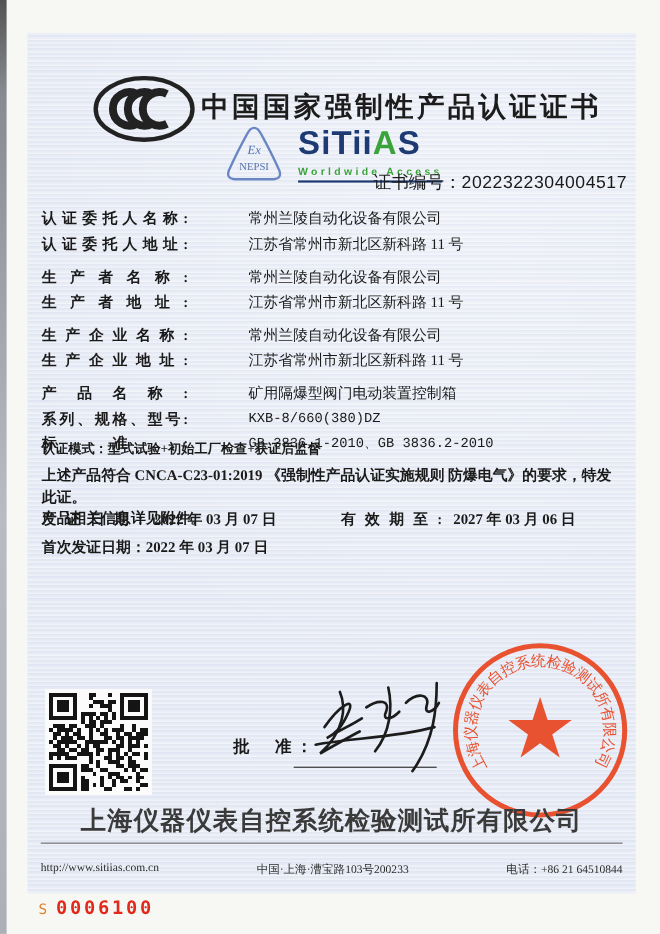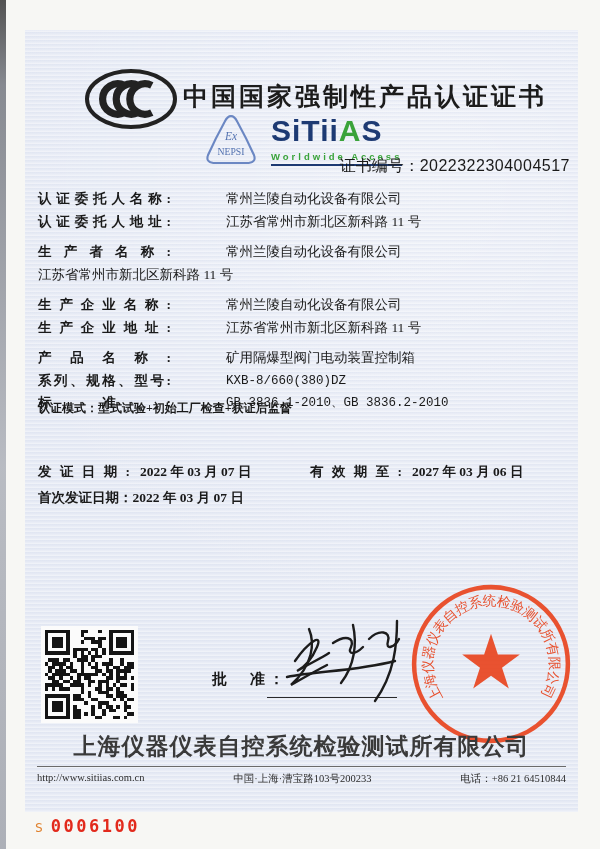--- a/index.html
+++ b/index.html
@@ -82,21 +82,21 @@
   .signature { position:absolute; left:232px; top:583px; }
   .stamp { position:absolute; left:380px; top:548px; }
   .issuer {
     position:absolute; left:0; right:0; top:701px; text-align:center;
     font-family:"Liberation Sans", sans-serif;
     font-size:23px; font-weight:bold; letter-spacing:1px; color:#3a3a3a;
     white-space:nowrap;
   }
   .footer {
     position:absolute; left:12px; right:12px; top:736px;
-    border-top:1px solid #6a6a6a; padding-top:5px;
+    border-top:1px solid #6a6a6a; padding-top:17px;
     display:flex; justify-content:space-between;
     font-size:10.5px; color:#2c2c2c;
   }
   .serial {
     position:absolute; left:35px; top:816px;
     font-family:"DejaVu Sans Mono", monospace;
     white-space:nowrap;
   }
   .serial .pre { color:#e0822e; font-size:13px; margin-right:8px; }
   .serial .num { color:#e22a1c; font-size:17px; letter-spacing:2.5px; font-weight:bold; }
@@ -143,20 +143,21 @@
     </div>
     <div class="frow">
       <span class="flabel">认证委托人地址:</span>
       <span class="fvalue">江苏省常州市新北区新科路 11 号</span>
     </div>
     <div class="frow gap">
       <span class="flabel">生产者名称:</span>
       <span class="fvalue">常州兰陵自动化设备有限公司</span>
     </div>
     <div class="frow">
+      <span class="flabel">生产者地址:</span>
       <span class="fvalue">江苏省常州市新北区新科路 11 号</span>
     </div>
     <div class="frow gap">
       <span class="flabel">生产企业名称:</span>
       <span class="fvalue">常州兰陵自动化设备有限公司</span>
     </div>
     <div class="frow">
       <span class="flabel">生产企业地址:</span>
       <span class="fvalue">江苏省常州市新北区新科路 11 号</span>
     </div>
@@ -171,20 +172,24 @@
     <div class="frow">
       <span class="flabel">标准:</span>
       <span class="fvalue latin">GB 3836.1-2010、GB 3836.2-2010</span>
     </div>
   </div>
 
   <div class="mode">
     <span>认证模式：</span><span>型式试验+初始工厂检查+获证后监督</span>
   </div>
 
+  <div class="statement">
+    <div>上述产品符合 CNCA-C23-01:2019 《强制性产品认证实施规则 防爆电气》的要求，特发此证。</div>
+    <div>产品相关信息详见附件。</div>
+  </div>
 
   <div class="dates">
     <div class="pair">
       <span class="dlabel">发证日期:</span>
       <span>2022 年 03 月 07 日</span>
     </div>
     <div class="pair second">
       <span class="dlabel">有效期至:</span>
       <span>2027 年 03 月 06 日</span>
     </div>

